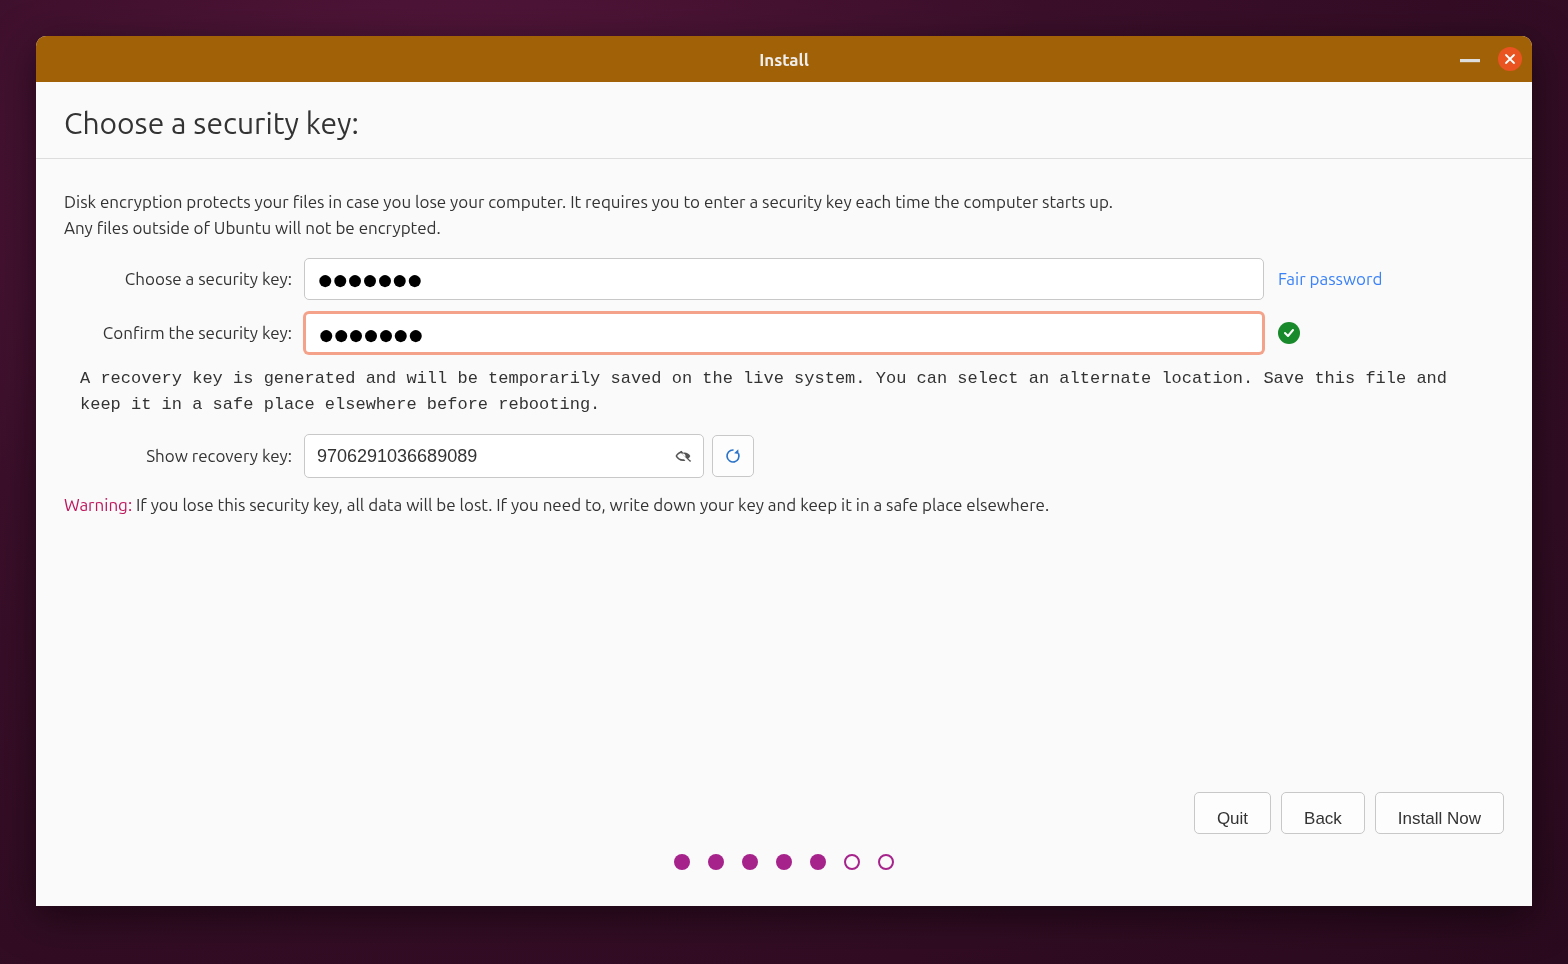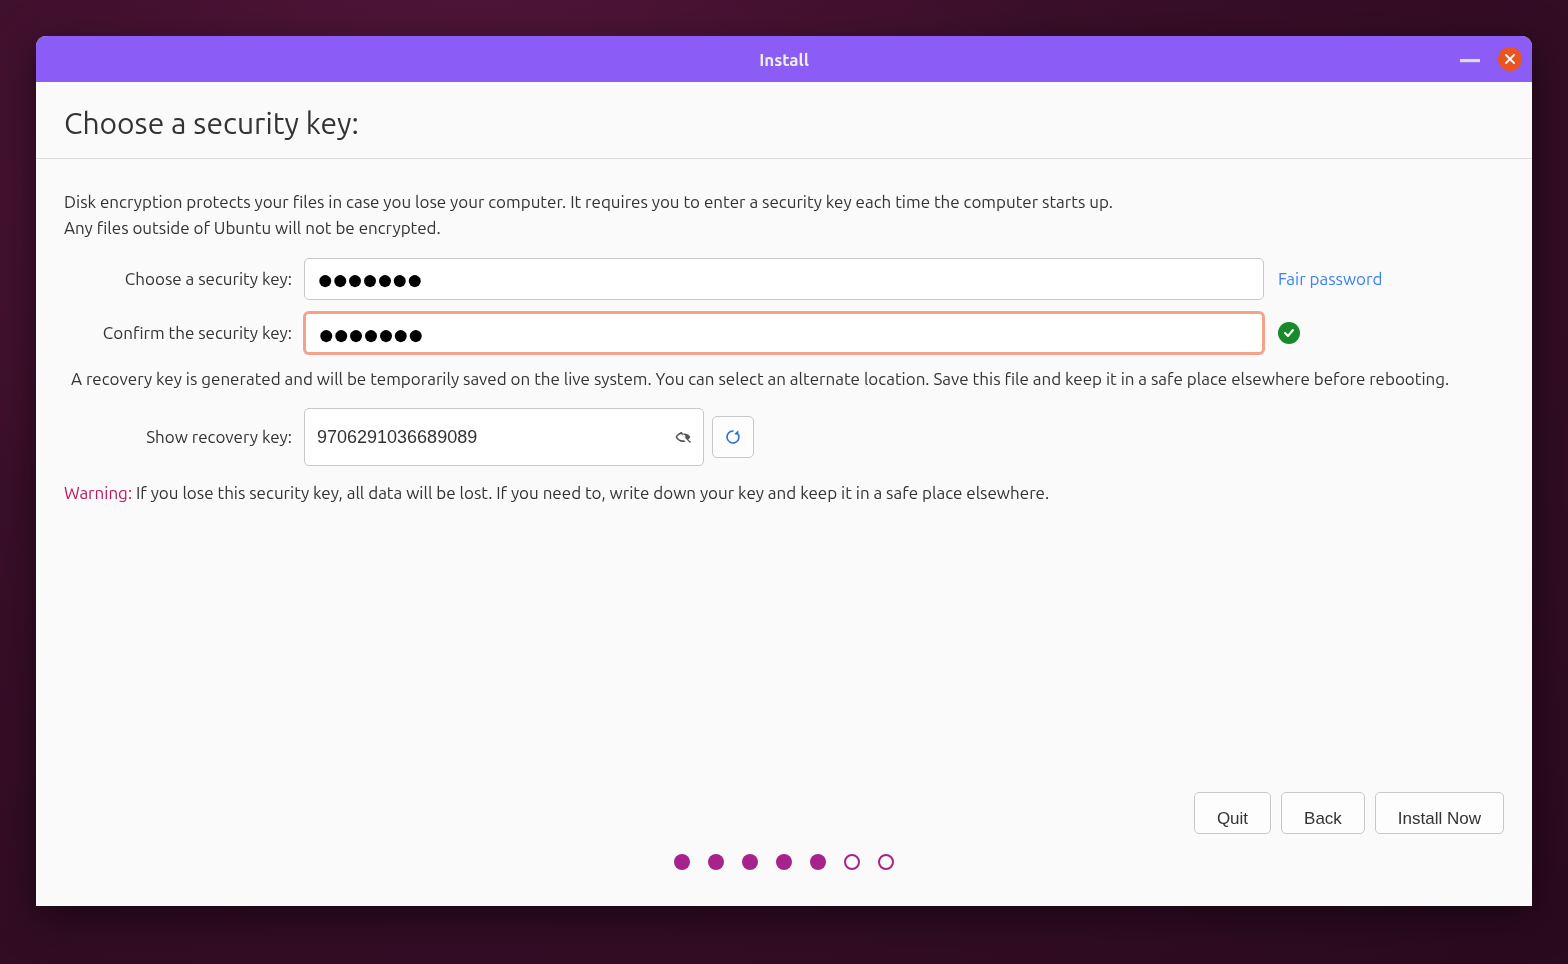--- a/index.html
+++ b/index.html
@@ -18,21 +18,21 @@
     width: 1496px;
     height: 870px;
     background: #fafafa;
     border-radius: 10px 10px 0 0;
     box-shadow: 0 10px 40px rgba(0,0,0,0.5);
     display: flex;
     flex-direction: column;
     overflow: hidden;
   }
   .titlebar {
-    background: #8b5cf6;
+    background: #a16207;
     height: 46px;
     display: flex;
     align-items: center;
     position: relative;
     flex-shrink: 0;
   }
   .titlebar .title {
     color: #eee;
     font-weight: 600;
     font-size: 17px;
@@ -109,40 +109,40 @@
     font-size: 17px;
   }
   .check-badge {
     margin-left: 14px;
     width: 22px; height: 22px;
     background: #198a2b;
     border-radius: 50%;
     display: flex; align-items: center; justify-content: center;
   }
   .check-badge svg { width: 12px; height: 12px; fill: #fff; }
-  .recovery-desc { margin: 6px 7px 16px; }
+  .recovery-desc { margin: 6px 16px 16px; font-family: Liberation Mono, monospace; }
   .location-row { margin-bottom: 14px; }
   .location-value { padding-left: 30px; }
   .icon-btn {
     height: 42px; width: 42px;
     border: 1px solid #c8c8c8;
     border-radius: 5px;
     background: #fdfdfd;
     display: flex; align-items: center; justify-content: center;
     margin-left: 8px;
     cursor: pointer;
   }
   .save-btn { margin-left: 40px; }
   .recovery-input-wrap {
     position: relative;
     width: 400px;
   }
   .recovery-input {
     width: 100%;
-    height: 58px;
+    height: 44px;
     border: 1px solid #c8c8c8;
     border-radius: 5px;
     padding: 0 40px 0 12px;
     font-size: 18px;
     background: #fff;
     color: #333;
   }
   .eye-icon {
     position: absolute;
     right: 10px; top: 50%;

